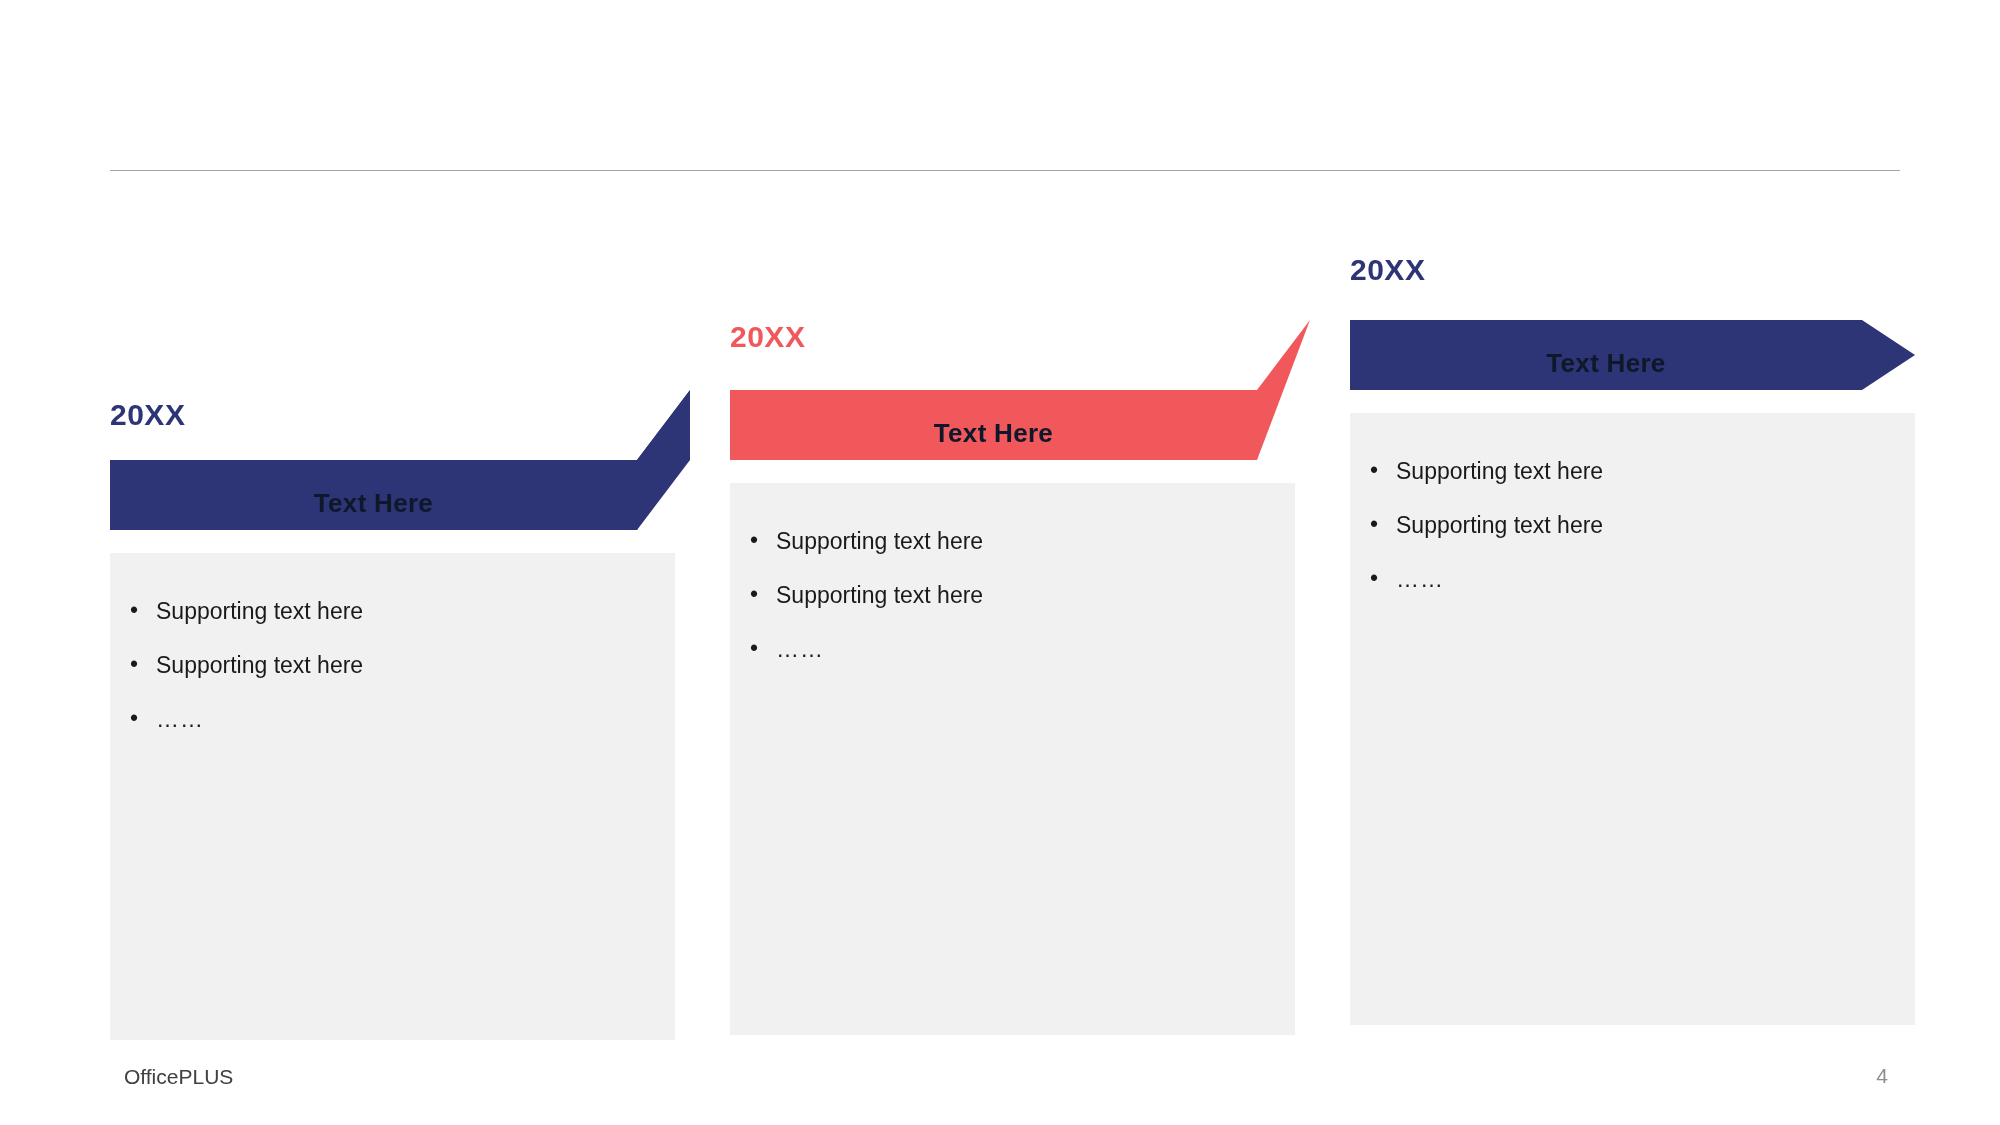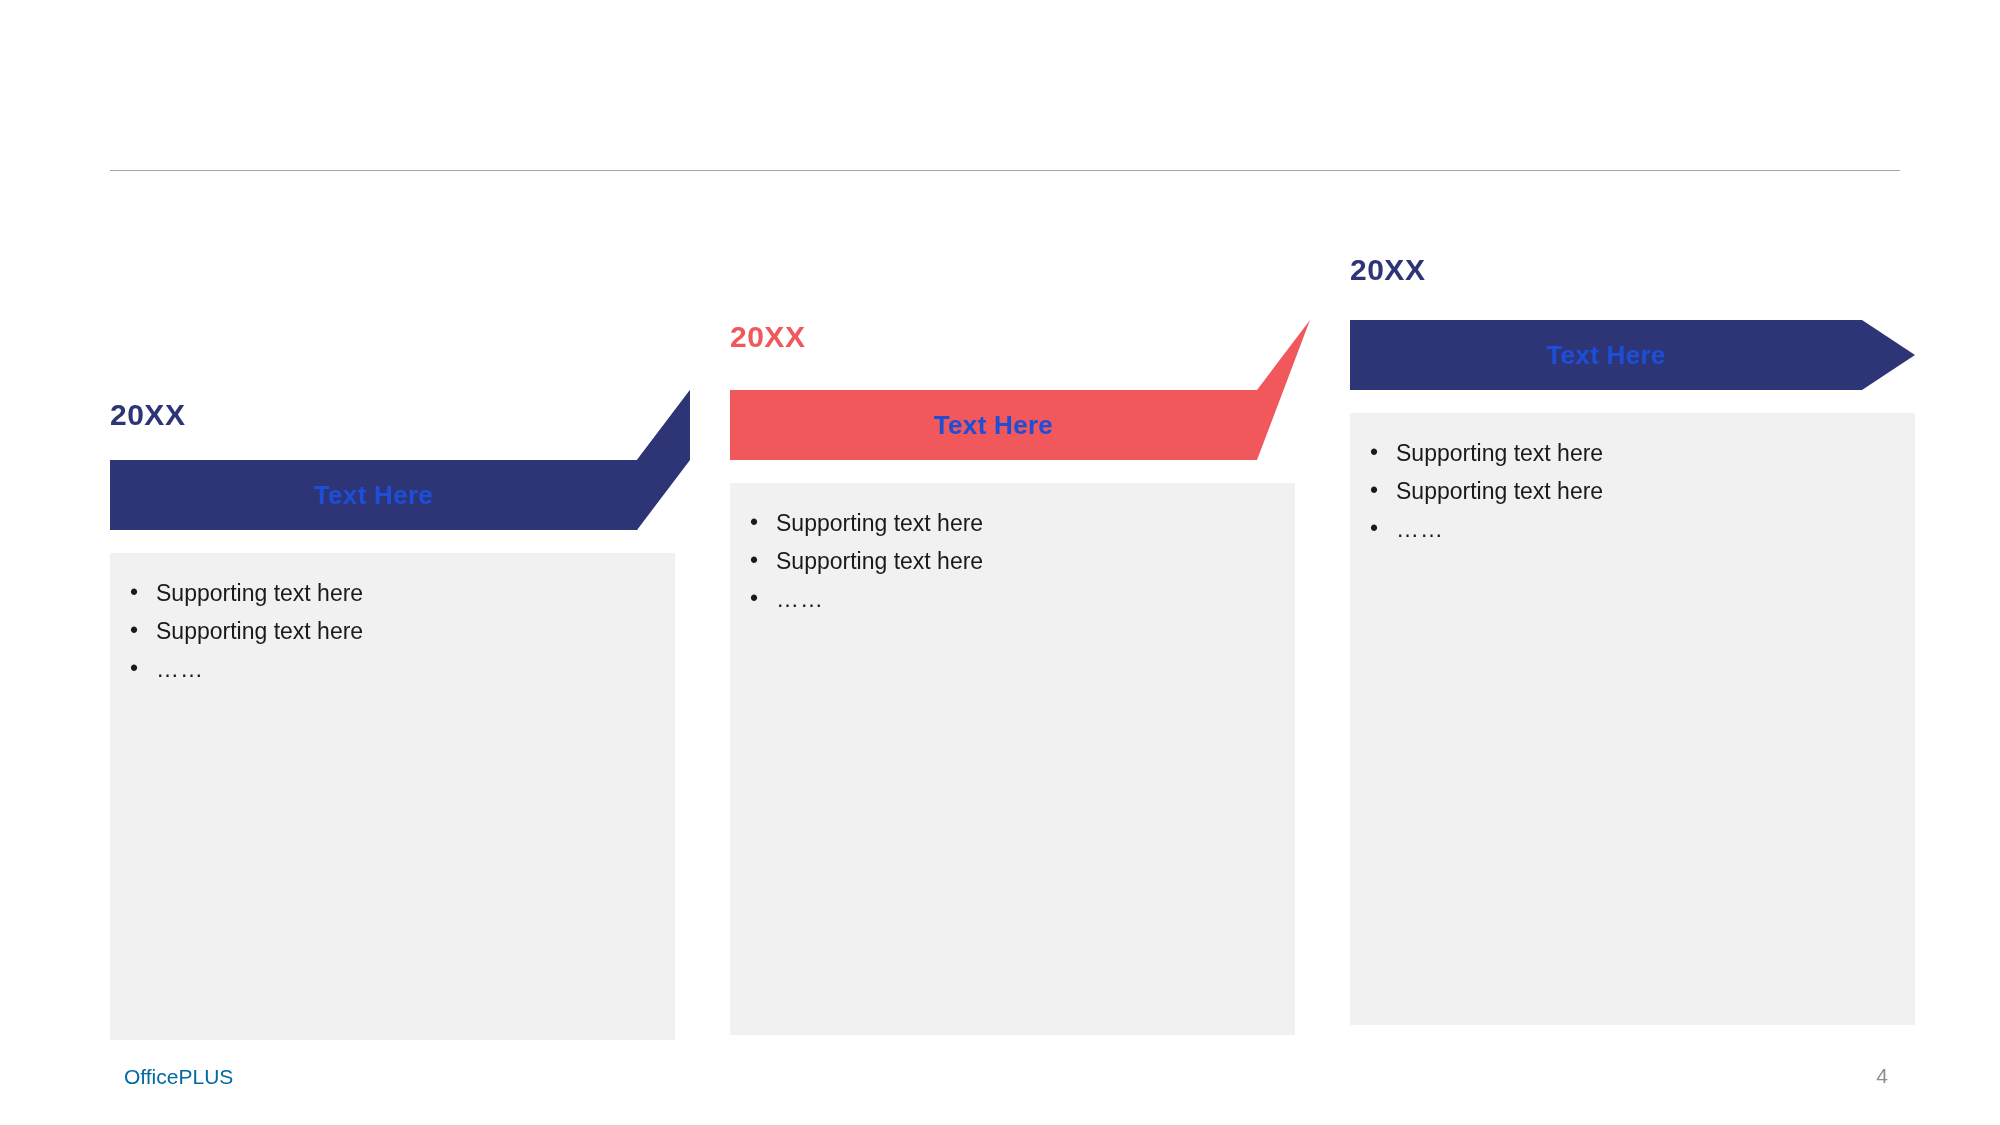--- a/index.html
+++ b/index.html
@@ -59,28 +59,28 @@
   .banner {
     position: absolute;
     height: 0;
   }
   .banner svg {
     display: block;
     overflow: visible;
   }
   .banner-label {
     position: absolute;
-    top: 0;
+    top: 8px;
     left: 0;
     height: 100%;
     width: 100%;
     display: flex;
     align-items: center;
     justify-content: center;
-    color: #1d4ed8;
+    color: #0f172a;
     font-size: 26px;
     font-weight: bold;
     letter-spacing: 0.3px;
     pointer-events: none;
   }
 
   .panel {
     position: absolute;
     background: #f1f1f1;
     box-sizing: border-box;
@@ -93,40 +93,41 @@
     list-style: none;
   }
   .bullets li {
     position: relative;
     padding-left: 46px;
     font-size: 23px;
     line-height: 36px;
     color: #1a1a1a;
     margin-bottom: 2px;
     white-space: nowrap;
+    margin-top: 18px;
   }
   .bullets li::before {
     content: "\2022";
     position: absolute;
     left: 20px;
     top: -1px;
     font-size: 23px;
     color: #1a1a1a;
   }
   .bullets li.dots {
     letter-spacing: 1px;
   }
 
   
   .footer-brand {
     position: absolute;
     left: 124px;
     bottom: 36px;
     font-size: 21px;
-    color: #0369a1;
+    color: #404040;
   }
   .footer-page {
     position: absolute;
     right: 112px;
     bottom: 37px;
     font-size: 21px;
     color: #8c8c8c;
   }
 </style>
 </head>

